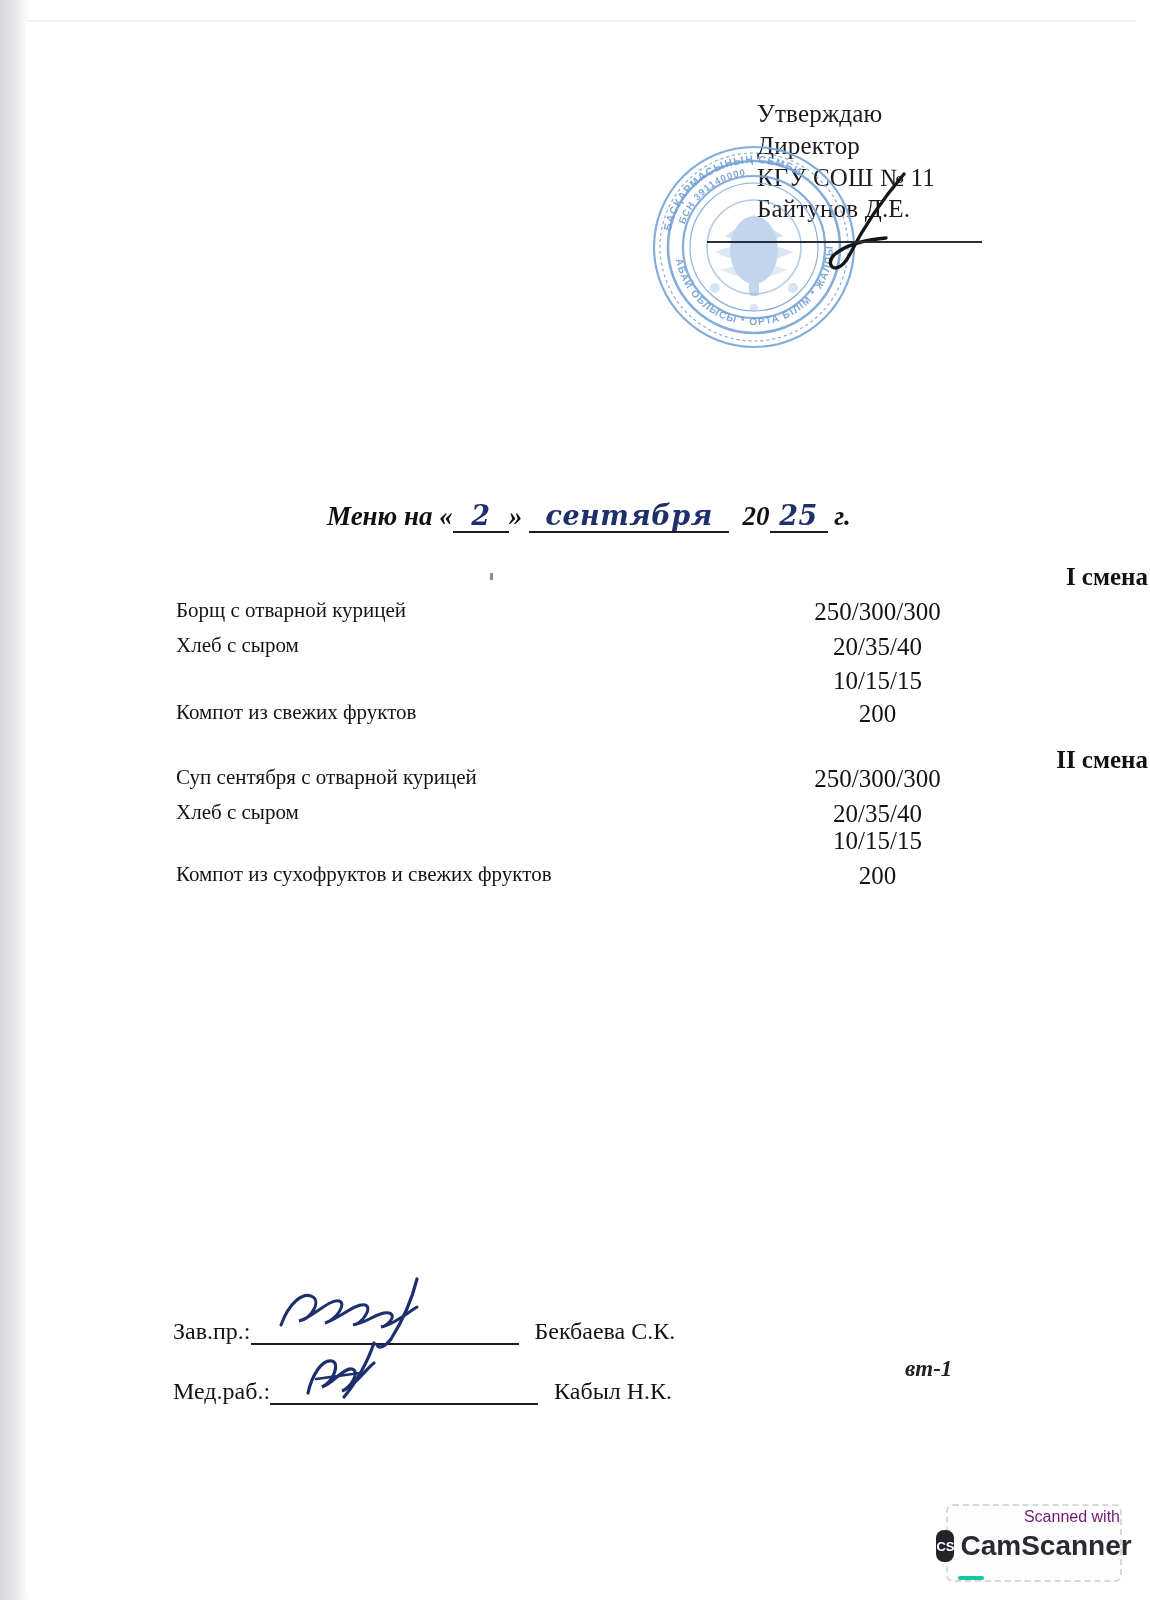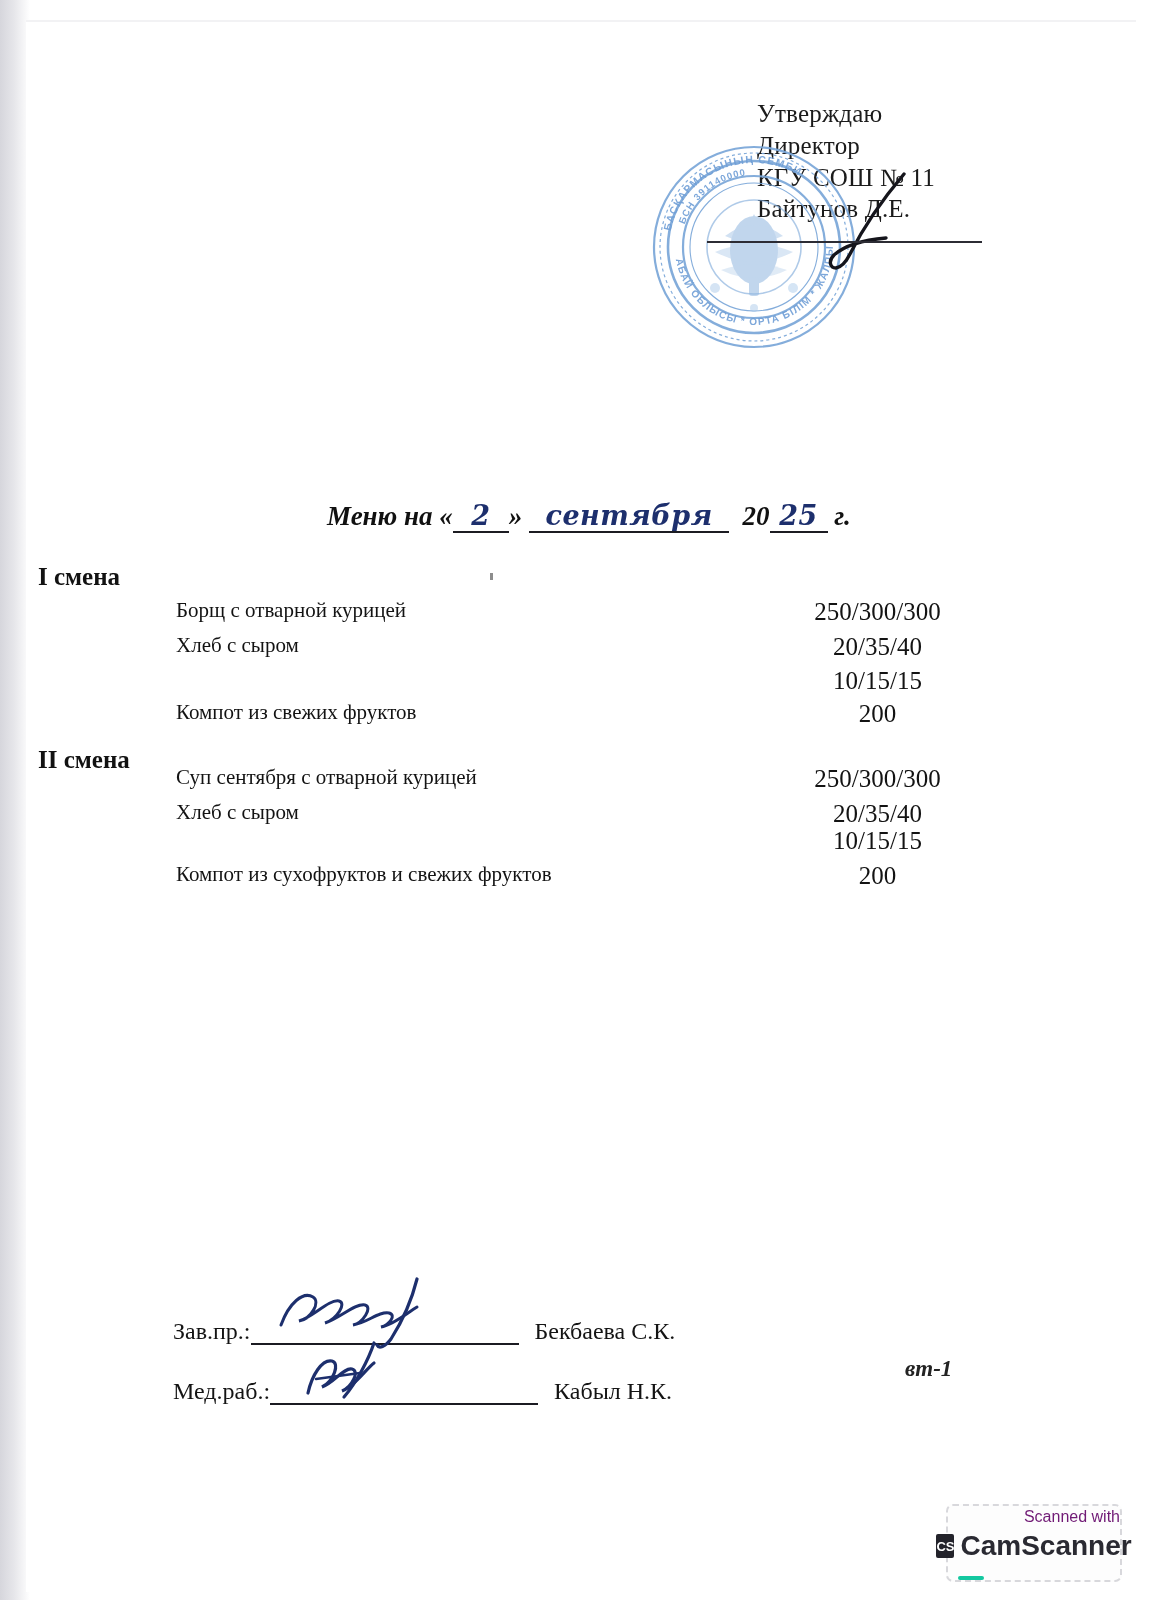--- a/index.html
+++ b/index.html
@@ -108,21 +108,21 @@
   }
   .fill-day   { width: 56px; }
   .fill-month { width: 200px; }
   .fill-year  { width: 58px; }
 
   
   .shift-head {
     position: absolute;
     width: 1110px;
     left: 3px;
-    text-align: left;
+    text-align: right;
     font-size: 25px;
     font-weight: bold;
     color: #121212;
     padding-left: 35px;
   }
   .shift-1 { top: 563px; }
   .shift-2 { top: 731px; margin-top: 15px; }
   .dot-mark {
     position: absolute;
     left: 490px;
@@ -201,22 +201,22 @@
     margin-top: 2px;
   }
   .cam-bot {
     display: flex;
     align-items: center;
     justify-content: center;
     gap: 6px;
     margin-top: 4px;
   }
   .cam-badge {
-    width: 24px; height: 24px;
-    border-radius: 2px;
+    width: 24px; height: 32px;
+    border-radius: 8px;
     background: #23232b;
     color: #fff;
     font-family: "Liberation Sans", sans-serif;
     font-size: 13px;
     font-weight: bold;
     display: flex;
     align-items: center;
     justify-content: center;
   }
   .cam-word {

